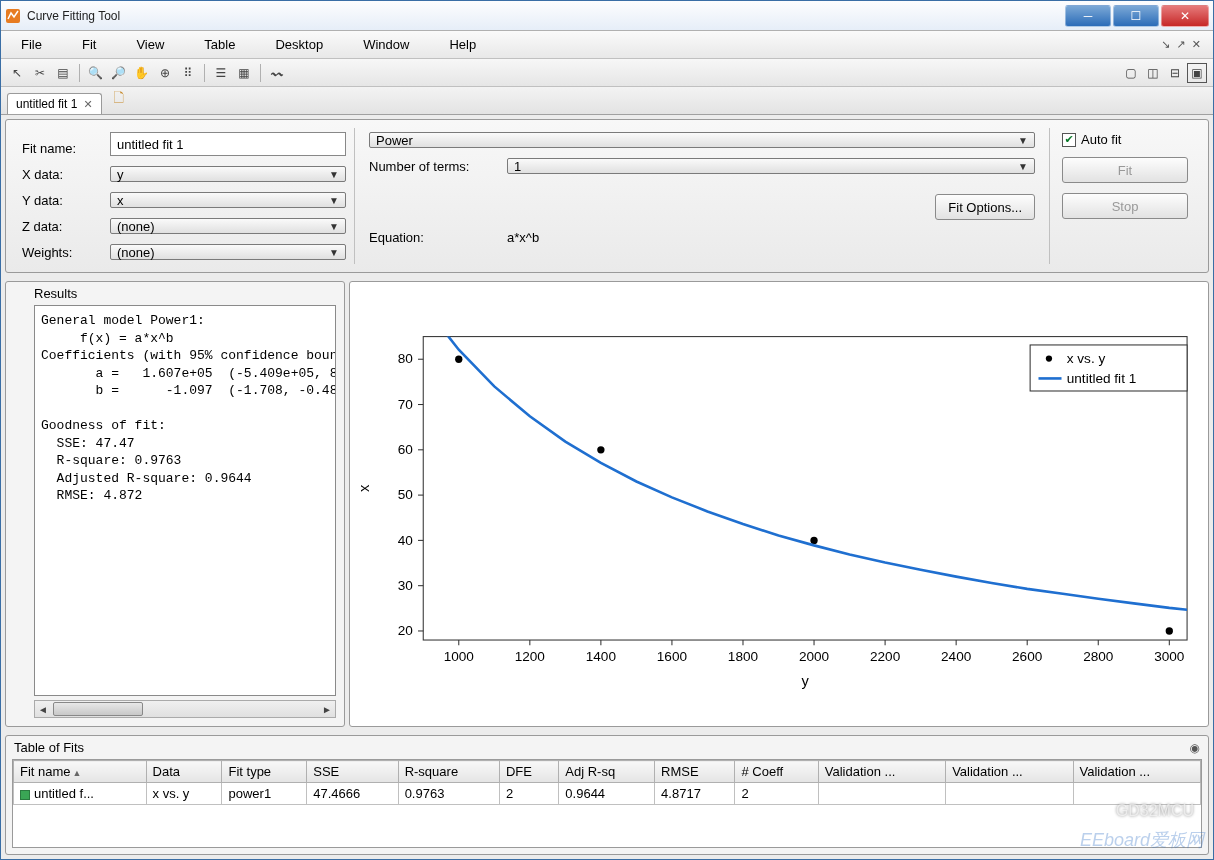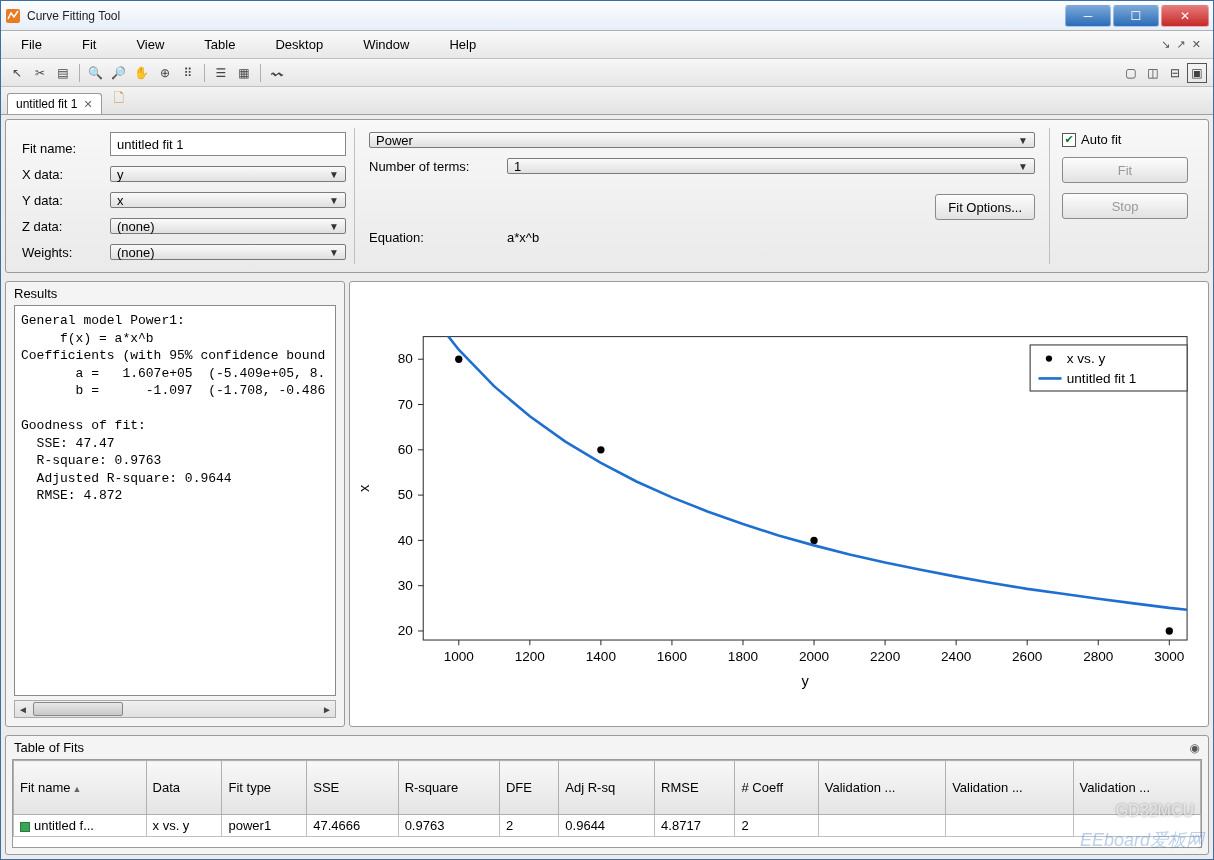--- a/index.html
+++ b/index.html
@@ -35,33 +35,33 @@
 .form-row { display: flex; align-items: flex-end; gap: 8px; }
 .form-label { width: 80px; }
 .text-input { flex: 1; height: 24px; border: 1px solid #888; background: #fff; padding: 2px 6px; font-size: 13px; }
 .select { flex: 1; height: 16px; border: 1px solid #7a7a7a; background: linear-gradient(to bottom,#fafafa,#e0e0e0); padding: 2px 6px; font-size: 13px; display:flex; align-items:center; justify-content:space-between; border-radius:2px;}
 .select .arrow { font-size: 10px; color:#333; }
 .btn { height: 26px; border: 1px solid #8a8a8a; background: linear-gradient(to bottom,#fdfdfd,#e2e2e2); padding: 2px 12px; font-size: 13px; border-radius:3px; cursor:default;}
 .btn.disabled { color: #999; }
 .checkbox { display: flex; align-items: center; gap: 5px; }
 .chk { width: 14px; height: 14px; border: 1px solid #555; background: #fff; display:inline-flex; align-items:center; justify-content:center; font-size:11px; color:#0a7a2a;}
 .panel-mid { flex: 1; display: flex; margin: 4px; gap: 4px; min-height:0;}
-.results-box { width: 340px; border: 1px solid #9a9a9a; background: #f4f4f4; border-radius: 3px; display: flex; flex-direction: column; }
+.results-box { width: 340px; border: 1px solid #9a9a9a; background: #f4f4f4; border-radius: 3px; display: flex; flex-direction: column; padding-left: 20px; }
 .results-title { padding: 4px 8px; font-size: 13px; }
 .results-body { flex: 1; margin: 0 8px 4px 8px; border: 1px solid #8a8a8a; background: #fff; padding: 6px; font-family: "Courier New", monospace; font-size: 13px; white-space: pre; overflow: hidden; line-height:1.35;}
 .results-scroll { height: 18px; margin: 0 8px 8px 8px; background: linear-gradient(to bottom,#f0f0f0,#e0e0e0); border: 1px solid #aaa; position:relative; display:flex; align-items:center;}
 .results-scroll .thumb { position:absolute; left:18px; width:90px; height:14px; background:linear-gradient(to bottom,#e8e8e8,#c8c8c8); border:1px solid #888; border-radius:2px;}
 .results-scroll .ar { width:16px; height:16px; display:flex;align-items:center;justify-content:center;font-size:10px;color:#444;}
 .results-scroll .ar.right{margin-left:auto;}
 .chart-box { flex: 1; border: 1px solid #9a9a9a; background: #fff; border-radius: 3px; position:relative; }
 .chart-svg { width: 100%; height: 100%; }
 .panel-bottom { margin: 4px; border: 1px solid #9a9a9a; background: #f4f4f4; border-radius: 3px; display: flex; flex-direction: column; height:120px;}
 .table-title { padding: 4px 8px; display:flex; justify-content:space-between; align-items:center;}
 .table { width: 100%; border-collapse: collapse; font-size: 13px; background:#fff; margin:0 0 2px 0;}
-.table th { background: linear-gradient(to bottom,#f8f8f8,#e4e4e4); border: 1px solid #b0b0b0; padding: 19px 6px; text-align: left; font-weight: normal; }
+.table th { background: linear-gradient(to bottom,#f8f8f8,#e4e4e4); border: 1px solid #b0b0b0; padding: 3px 6px; text-align: left; font-weight: normal; }
 .table td { border: 1px solid #c0c0c0; padding: 3px 6px; }
 .table-wrap { margin: 0 6px 6px 6px; border:1px solid #9a9a9a; flex:1; overflow:hidden; background:#fff;}
 .sort-arrow { font-size:9px; color:#666; margin-left:2px;}
 .row-icon { display:inline-block; width:10px; height:10px; background:#3aa655; border:1px solid #2a7a3f; margin-right:4px; vertical-align:middle;}
 .watermark1 { position:absolute; right:20px; bottom:40px; color:rgba(255,255,255,0.6); font-size:16px; pointer-events:none; text-shadow:0 0 3px #888;}
 .watermark2 { position:absolute; right:10px; bottom:8px; color:rgba(60,120,200,0.35); font-size:18px; font-style:italic; pointer-events:none;}
 </style>
 </head>
 <body>
 

